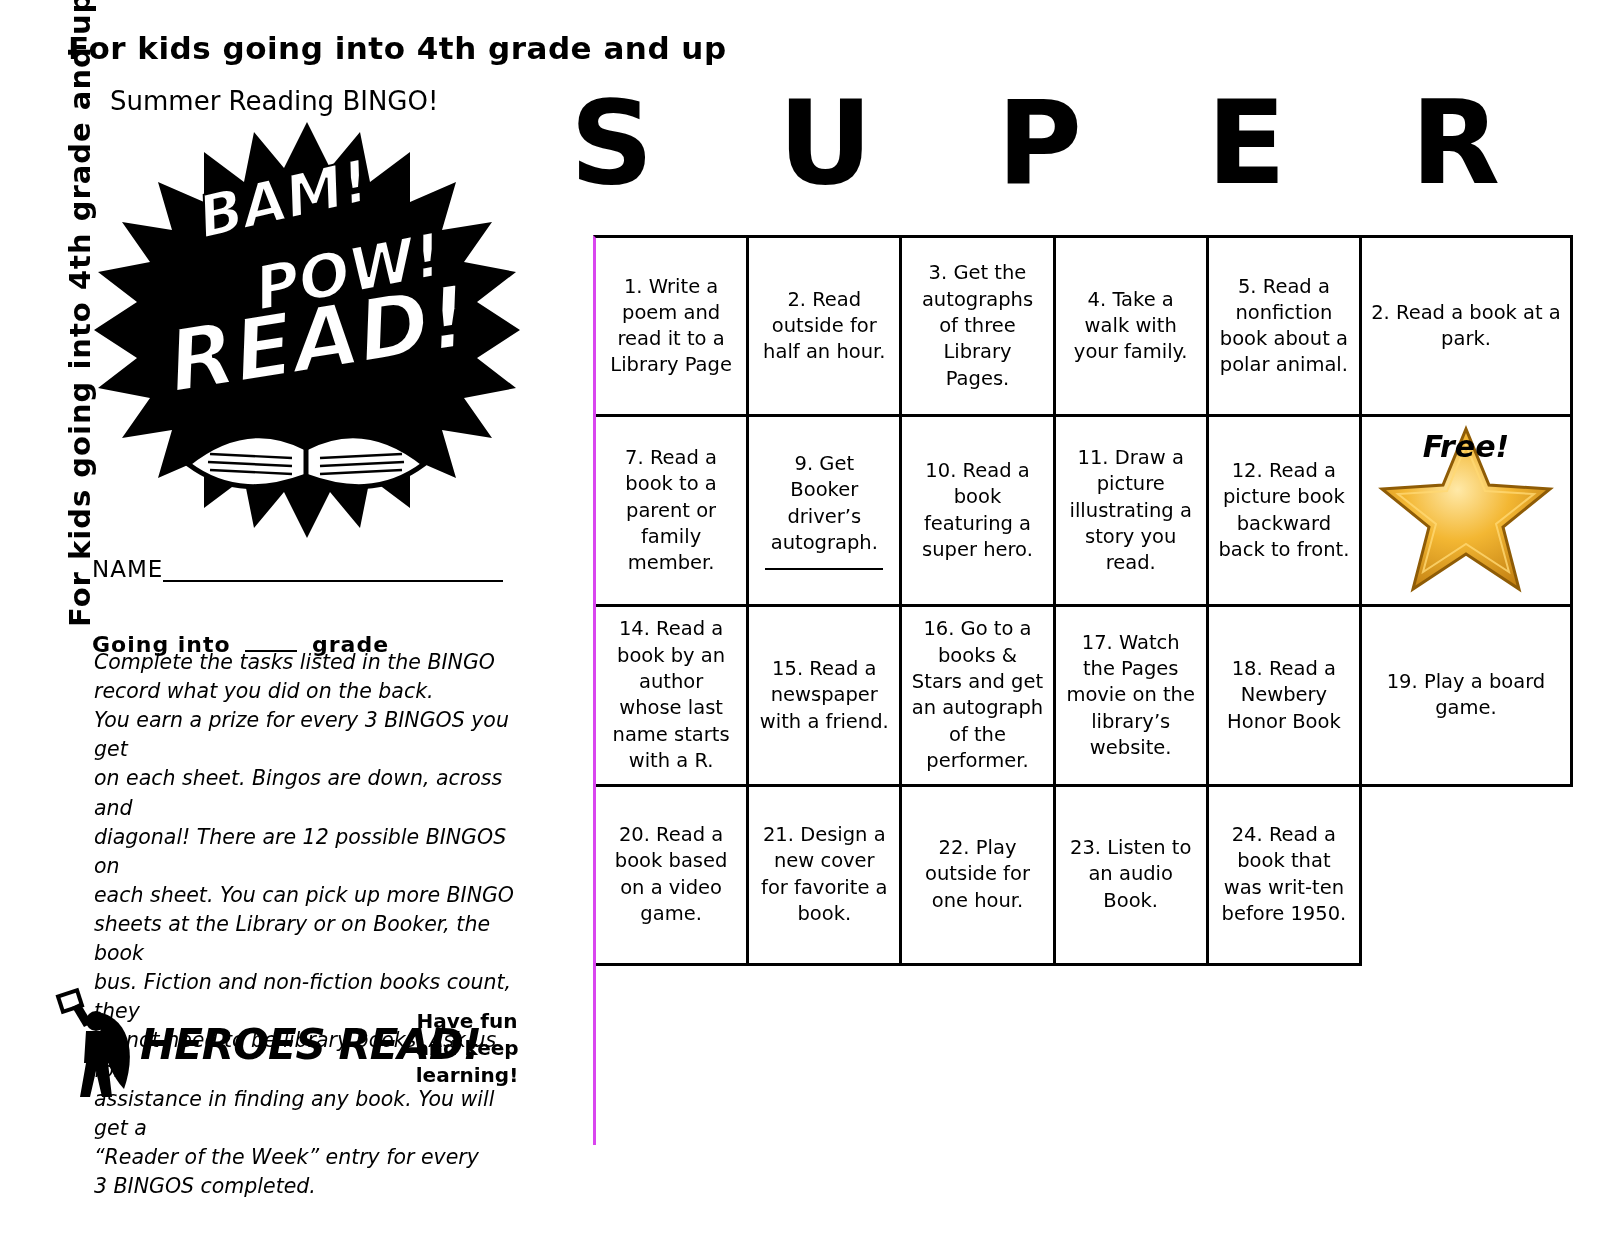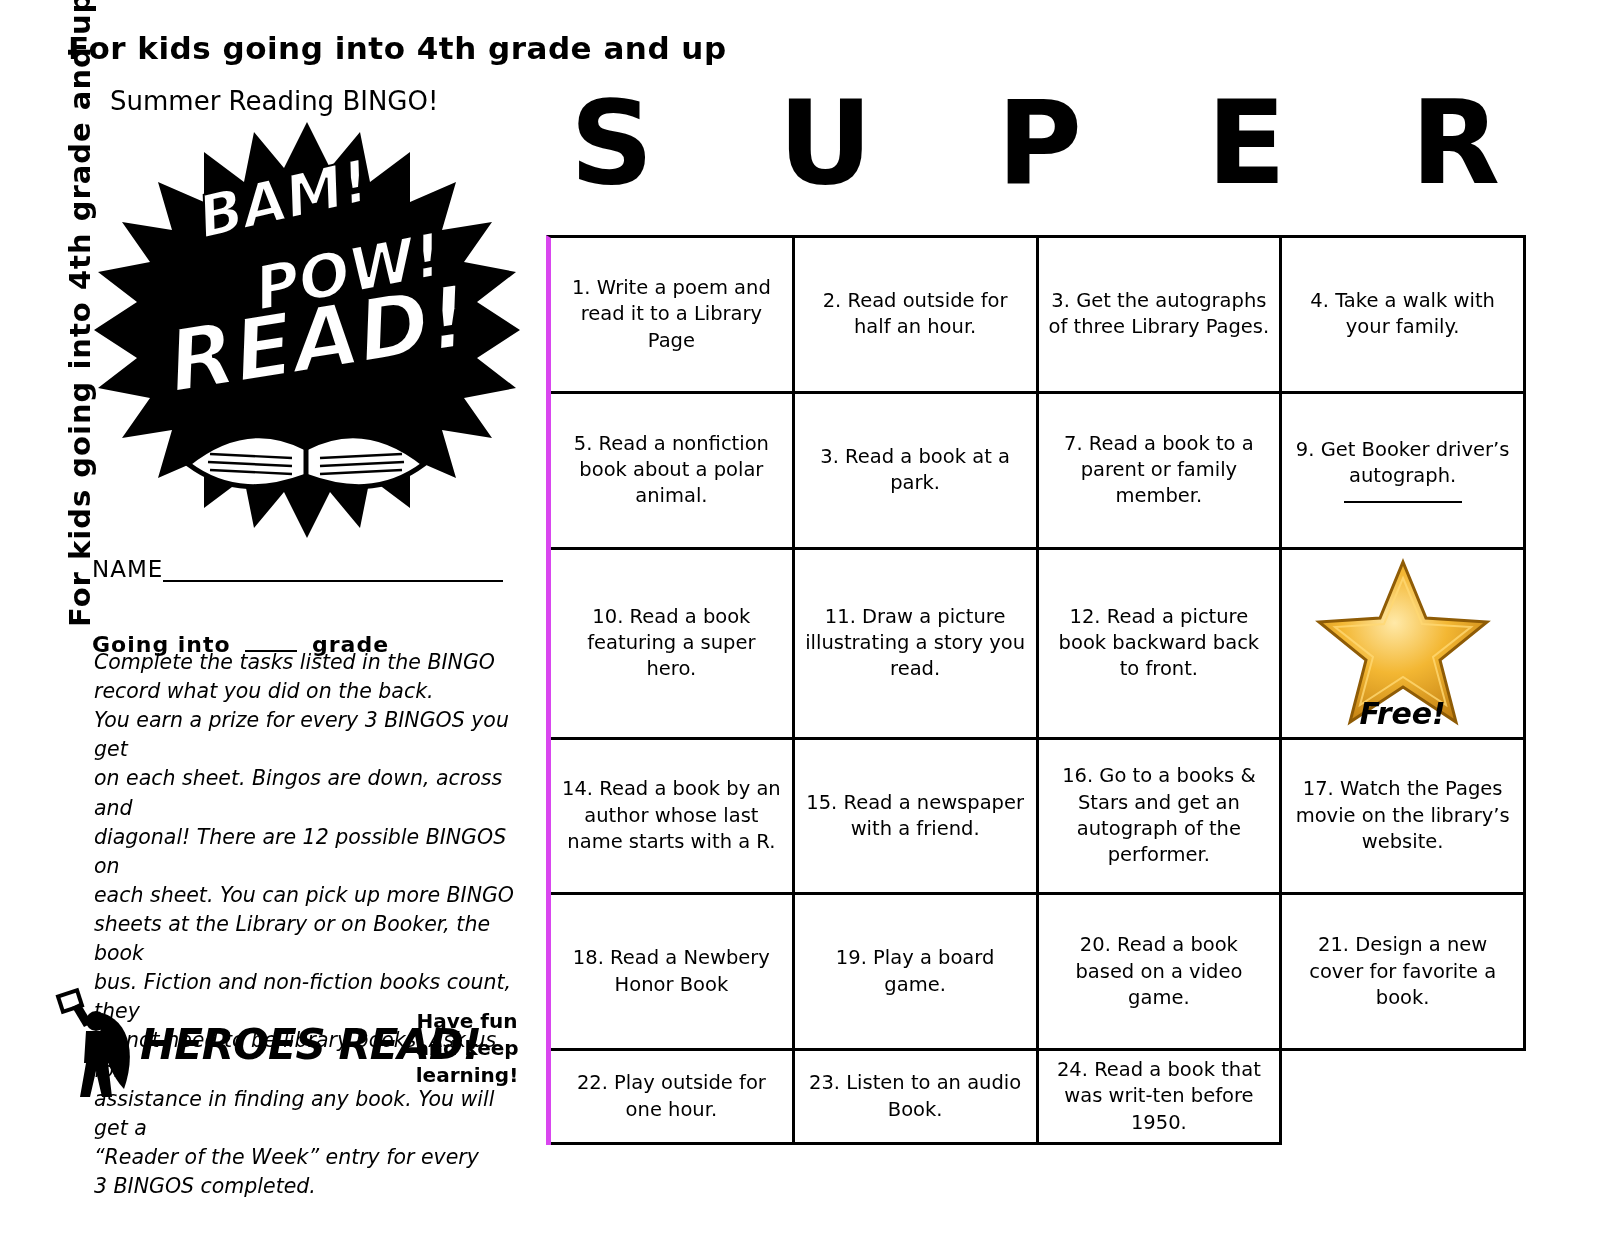--- a/index.html
+++ b/index.html
@@ -144,29 +144,29 @@
   .super-letter {
     font-size: 116px;
     font-weight: 800;
     line-height: 1;
     font-family: "DejaVu Sans", sans-serif;
   }
 
   
   .bingo-grid {
     position: absolute;
-    left: 546px;
+    left: 593px;
     top: 235px;
     width: 980px;
     height: 910px;
     display: grid;
-    grid-template-columns: repeat(4, 1fr);
+    grid-template-columns: repeat(6, 1fr);
     grid-template-rows: repeat(5, 1fr);
     border-top: 3px solid #000;
-    border-left: 5px solid #d946ef;
+    border-left: 3px solid #d946ef;
     box-sizing: border-box;
   }
   .cell {
     border-right: 3px solid #000;
     border-bottom: 3px solid #000;
     box-sizing: border-box;
     display: flex;
     align-items: center;
     justify-content: center;
     text-align: center;
@@ -183,21 +183,21 @@
     height: 2px;
   }
   .cell.free {
     position: relative;
   }
   .star-wrap {
     position: relative;
     width: 190px;
     height: 175px;
     display: flex;
-    align-items: flex-end;
+    align-items: flex-start;
     justify-content: center;
   }
   .star-wrap svg { position: absolute; inset: 0; width: 100%; height: 100%; }
   .free-label {
     position: relative;
     z-index: 2;
     font-size: 30px;
     font-weight: 700;
     font-style: italic;
     transform: translateY(4px);
@@ -306,21 +306,21 @@
       <span class="txt">3. Get the autographs of  three Library Pages.</span>
     </div>
   <div class="cell">
       <span class="txt">4. Take a walk with your family.</span>
     </div>
   <div class="cell">
       <span class="txt">5. Read a nonfiction book about a polar animal.</span>
     </div>
 
   <div class="cell">
-      <span class="txt">3. Read a book at a park.</span>
+      <span class="txt">2. Read a book at a park.</span>
     </div>
   <div class="cell">
       <span class="txt">7. Read a book to a parent or family member.</span>
     </div>
   <div class="cell">
     <div>
       <span class="txt">9. Get Booker driver’s autograph.</span>
       <span class="underline-blank"></span>
     </div>
   </div>

